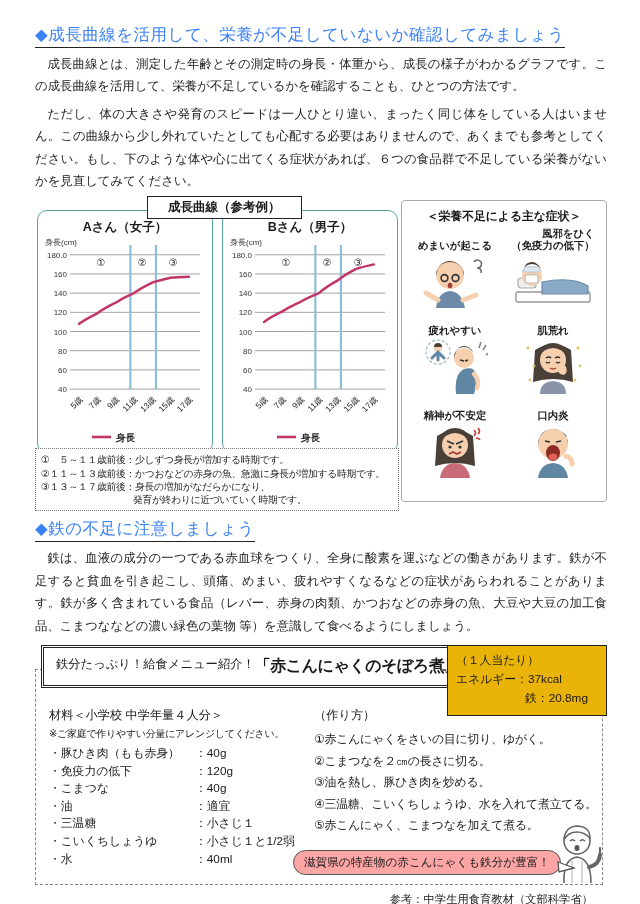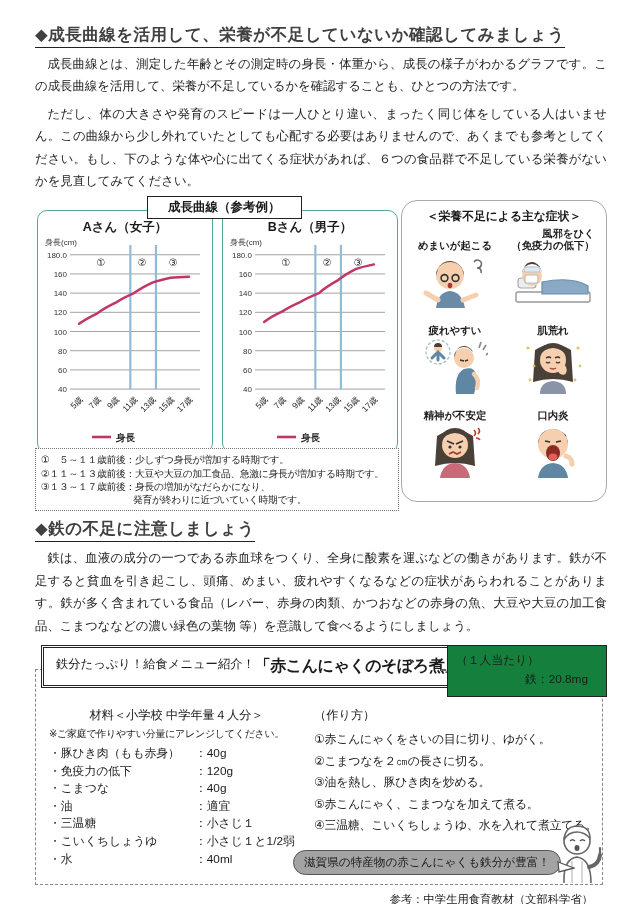--- a/index.html
+++ b/index.html
@@ -1,58 +1,58 @@
 <!DOCTYPE html>
 <html><head>
 <meta charset="utf-8">
 <style>
   html,body{margin:0;padding:0;background:#fff;}
   body{width:640px;height:904px;font-family:"Liberation Sans","DejaVu Sans",sans-serif;color:#1a1a1a;position:relative;overflow:hidden;}
   .page{position:absolute;left:35px;top:24px;width:572px;}
-  .sec-title{font-size:16.5px;font-weight:bold;letter-spacing:.5px;color:#404040;}
+  .sec-title{font-size:16.5px;font-weight:normal;letter-spacing:.5px;color:#3b82f6;}
   .sec-title span{display:inline-block;border-bottom:1.5px solid #222;padding-bottom:1px;}
   .para{font-size:12.4px;line-height:22.4px;text-align:justify;text-indent:1em;margin:5px 0 0 0;color:#1d1d1d;}
   
   .mid{position:relative;height:312px;margin-top:4px;}
   .chart-col{position:absolute;left:0;top:0;width:364px;height:312px;}
   .ref-label{position:absolute;left:112px;top:0;z-index:3;background:#fff;border:1.6px solid #222;padding:2px 20px;font-size:12.5px;font-weight:bold;white-space:nowrap;}
   .charts-row{position:absolute;left:2px;top:14px;display:flex;gap:9px;}
   .chart-panel{width:170px;background:#fff;border:1.6px solid #55a79e;border-radius:10px;padding:6px 2px 2px 2px;}
   .chart-title{text-align:center;font-size:12.5px;font-weight:bold;margin:2px 0 0 0;}
   .notes-box{position:absolute;left:0;top:252px;width:352px;border:1.6px dotted #777;padding:4px 5px;background:#fff;}
   .note-line{font-size:9.8px;line-height:13.2px;letter-spacing:-.3px;white-space:nowrap;color:#222;}
   .note-line.indent{padding-left:92px;}
   
-  .symptoms{position:absolute;right:0;top:4px;width:206px;height:302px;border:1.6px solid #a9a9a9;border-radius:16px;padding:6px 4px;background:#fff;box-sizing:border-box;}
+  .symptoms{position:absolute;right:0;top:4px;width:206px;height:302px;border:1.6px solid #a9a9a9;border-radius:4px;padding:6px 4px;background:#fff;box-sizing:border-box;}
   .symptoms-title{text-align:center;font-size:11.8px;font-weight:bold;margin-top:2px;}
   .symptom-grid{display:grid;grid-template-columns:1fr 1fr;margin-top:2px;row-gap:3px;}
   .symptom-item{display:flex;flex-direction:column;align-items:center;}
   .symptom-label{min-height:24px;display:flex;align-items:flex-end;justify-content:center;text-align:right;font-size:10.4px;font-weight:bold;line-height:1.12;white-space:pre-line;}
   .symptom-icon{height:58px;display:flex;align-items:center;justify-content:center;}
   
   .sec2{margin-top:10px;}
   
   .recipe{position:relative;height:240px;margin-top:8px;}
   .recipe-outer{position:absolute;left:0;top:24px;right:4px;bottom:0;border:1.6px dashed #888;}
   .banner{position:absolute;left:6px;top:0;z-index:2;background:#fff;border:3px double #222;outline:1px solid #222;outline-offset:-1px;padding:8px 10px 8px 12px;display:flex;align-items:flex-start;white-space:nowrap;}
   .banner-lead{font-size:12.3px;}
   .banner-name{font-size:16px;font-weight:bold;letter-spacing:-.5px;}
   .connector{position:absolute;top:24px;right:152px;width:14px;border-top:2px dashed #666;z-index:2;}
-  .per-box{position:absolute;right:0;top:0;z-index:2;width:142px;background:#15803d;border:1.6px solid #222;padding:5px 8px 7px 8px;font-size:11.8px;line-height:19px;}
+  .per-box{position:absolute;right:0;top:0;z-index:2;width:142px;background:#eab308;border:1.6px solid #222;padding:5px 8px 7px 8px;font-size:11.8px;line-height:19px;}
   .per-iron{text-align:right;padding-right:10px;}
   .recipe-cols{position:absolute;left:14px;right:10px;top:62px;display:flex;}
   .mat-col{width:258px;}
   .dir-col{flex:1;padding-left:10px;}
-  .mat-head{font-size:12.2px;margin-bottom:3px;text-align:center;}
+  .mat-head{font-size:12.2px;margin-bottom:3px;}
   .mat-note{font-size:10px;letter-spacing:-.3px;margin-bottom:4px;}
   .ing-row{display:flex;font-size:11.8px;line-height:17.6px;}
   .ing-name{width:146px;}
   .dir-head{font-size:12.2px;margin-bottom:5px;}
   .dir-step{font-size:11.9px;line-height:21.5px;white-space:nowrap;letter-spacing:-.2px;}
-  .bubble{position:absolute;left:258px;bottom:10px;border:1.5px solid #555;border-radius:14px;background:#a3a3a3;padding:4px 10px;font-size:11.6px;white-space:nowrap;z-index:2;}
+  .bubble{position:absolute;left:258px;bottom:10px;border:1.5px solid #555;border-radius:14px;background:#fca5a5;padding:4px 10px;font-size:11.6px;white-space:nowrap;z-index:2;}
   .bubble-tail{position:absolute;right:-15px;top:9px;}
   .person{position:absolute;right:2px;bottom:2px;}
   .footer{margin-top:7px;text-align:right;font-size:11.3px;padding-right:14px;color:#222;}
 </style>
 </head>
 <body>
 
 <div class="page">
 
   <div class="sec-title"><span>◆成長曲線を活用して、栄養が不足していないか確認してみましょう</span></div>
@@ -133,21 +133,21 @@
                 <text font-size="8.4" text-anchor="end" fill="#222" transform="translate(116.28571428571429,164.0810810810811) rotate(-45)">13歳</text>
                 <text font-size="8.4" text-anchor="end" fill="#222" transform="translate(134.57142857142856,164.0810810810811) rotate(-45)">15歳</text>
                 <text font-size="8.4" text-anchor="end" fill="#222" transform="translate(152.85714285714286,164.0810810810811) rotate(-45)">17歳</text>
                 <line x1="52" y1="201" x2="71" y2="201" stroke="#c23568" stroke-width="2.6"></line>
                 <text x="76" y="204.5" font-size="9.6" font-weight="bold" fill="#222">身長</text>
               </svg></div>
         </div>
       </div>
       <div class="notes-box" id="notes-box">
           <div class="note-line">①　５～１１歳前後：少しずつ身長が増加する時期です。</div>
-          <div class="note-line">②１１～１３歳前後：大豆や大豆の加工食品、急激に身長が増加する時期です。</div>
+          <div class="note-line">②１１～１３歳前後：かつおなどの赤身の魚、急激に身長が増加する時期です。</div>
           <div class="note-line">③１３～１７歳前後：身長の増加がなだらかになり、</div>
           <div class="note-line indent">発育が終わりに近づいていく時期です。</div>
         </div>
     </div>
 
     <div class="symptoms">
       <div class="symptoms-title">＜栄養不足による主な症状＞</div>
       <div class="symptom-grid" id="symptom-grid">
           <div class="symptom-item">
             <div class="symptom-label">めまいが起こる</div>
@@ -259,20 +259,21 @@
 
   <div class="recipe">
     <div class="recipe-outer"></div>
     <div class="banner">
       <span class="banner-lead">鉄分たっぷり！給食メニュー紹介！</span>
         <span class="banner-name">「赤こんにゃくのそぼろ煮」</span>
     </div>
     <div class="connector"></div>
     <div class="per-box">
       <div>（１人当たり）</div>
+      <div>エネルギー：37kcal</div>
       <div class="per-iron">鉄：20.8mg</div>
     </div>
     <div class="recipe-cols">
       <div class="mat-col">
         <div class="mat-head">材料＜小学校 中学年量４人分＞</div>
         <div class="mat-note">※ご家庭で作りやすい分量にアレンジしてください。</div>
         <div id="ingredient-list">
             <div class="ing-row">
               <span class="ing-name">・豚ひき肉（もも赤身）</span>
               <span>：40g</span>
@@ -302,22 +303,22 @@
               <span>：40ml</span>
             </div>
           </div>
       </div>
       <div class="dir-col">
         <div class="dir-head">（作り方）</div>
         <div id="step-list">
             <div class="dir-step">①赤こんにゃくをさいの目に切り、ゆがく。</div>
             <div class="dir-step">②こまつなを２㎝の長さに切る。</div>
             <div class="dir-step">③油を熱し、豚ひき肉を炒める。</div>
+            <div class="dir-step">④三温糖、こいくちしょうゆ、水を入れて煮立てる。</div>
             <div class="dir-step">⑤赤こんにゃく、こまつなを加えて煮る。</div>
-            <div class="dir-step">④三温糖、こいくちしょうゆ、水を入れて煮立てる。</div>
           </div>
       </div>
     </div>
     <div class="bubble">
       <span>滋賀県の特産物の赤こんにゃくも鉄分が豊富！</span>
       <svg class="bubble-tail" width="18" height="14">
           <path d="M1,2 L17,8 L2,12 Z" fill="#fff" stroke="#555" stroke-width="1.3"></path>
         </svg>
     </div>
     <svg class="person" width="58" height="62" viewBox="0 0 58 62">

